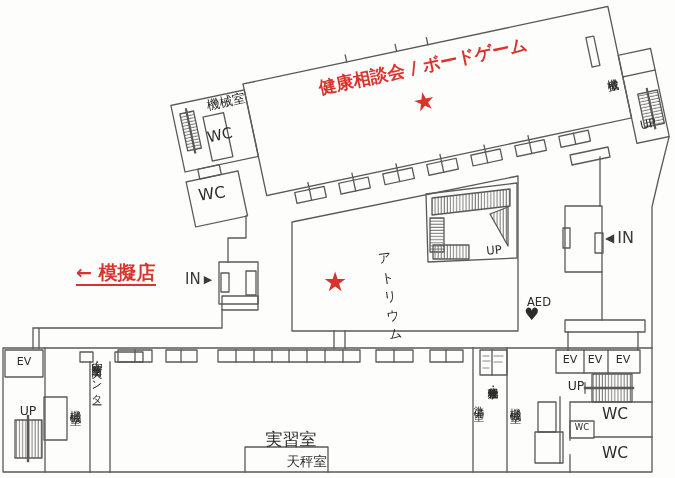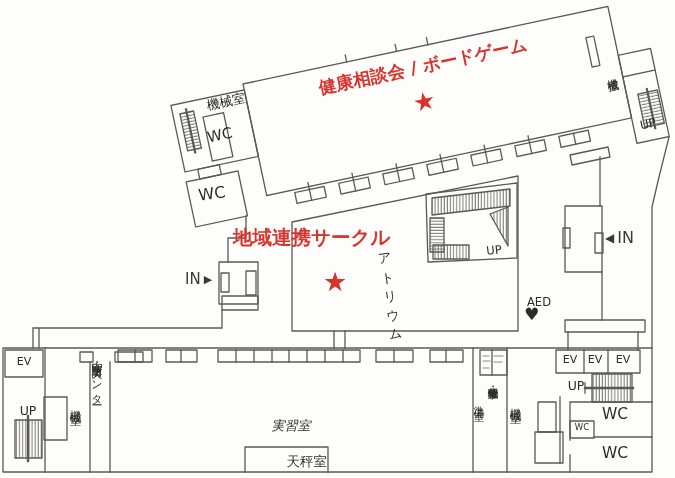--- a/index.html
+++ b/index.html
@@ -152,22 +152,22 @@
         <path d="M585,383 V393"></path>
 
         <path d="M570,402 H652 M570,402 V440 M570,455 V472 M594,437 H652"></path>
         <rect x="570" y="421" width="24" height="17"></rect>
       </g>
     </g>
   </svg>
 
   <div class="lbl red r12 c" style="left:298px;top:57px;width:250px;font-size:17.5px;">健康相談会 / ボードゲーム</div>
   <div class="lbl red r12" style="left:413px;top:89px;font-size:25px;">★</div>
-  <div class="lbl red" style="left:233px;top:228px;font-size:19.5px;">地域連携サークル</div>
   <div class="lbl red" style="left:323px;top:268px;font-size:27px;">★</div>
+  <div class="lbl red underline" style="left:76px;top:263px;font-size:19px;">← 模擬店</div>
 
   <div class="lbl gray row" style="left:185px;top:272px;">
     <span style="font-size:15px;">IN</span>
     <span style="font-size:11px;">▶</span>
   </div>
   <div class="lbl gray row" style="left:605px;top:230px;">
     <span style="font-size:12px;">◀</span>
     <span style="font-size:16px;">IN</span>
   </div>
 
@@ -180,21 +180,21 @@
   <div class="lbl v r12" style="left:604px;top:71px;font-size:11px;">機械室</div>
   <div class="lbl r12 c" style="left:634px;top:118px;width:28px;font-size:12px;">UP</div>
 
   <div class="lbl v r8" style="left:383px;top:244px;font-size:13px;letter-spacing:4px;">アトリウム</div>
   <div class="lbl r6 c" style="left:482px;top:244px;width:24px;font-size:11.5px;">UP</div>
 
   <div class="lbl c" style="left:8px;top:356px;width:32px;font-size:11px;">EV</div>
   <div class="lbl c" style="left:14px;top:404px;width:28px;font-size:12.5px;">UP</div>
   <div class="lbl v" style="left:69px;top:401px;font-size:11.5px;letter-spacing:2px;">機械室</div>
   <div class="lbl v" style="left:91px;top:353px;font-size:11px;letter-spacing:1px;">守衛室・防災センター</div>
-  <div class="lbl c" style="left:211px;top:419px;width:160px;font-size:13px;font-style:italic;">実習室</div>
+  <div class="lbl c" style="left:211px;top:431px;width:160px;font-size:17px;">実習室</div>
   <div class="lbl c" style="left:247px;top:454px;width:80px;font-size:13.5px;text-align:right;">天秤室</div>
   <div class="lbl v" style="left:488px;top:380px;font-size:10.5px;">物理化学・分析系</div>
   <div class="lbl v" style="left:474px;top:397px;font-size:10.5px;letter-spacing:3px;">準備室</div>
   <div class="lbl v" style="left:509px;top:399px;font-size:11.5px;letter-spacing:2px;">機械室</div>
   <div class="lbl c" style="left:556px;top:354px;width:28px;font-size:11px;">EV</div>
   <div class="lbl c" style="left:583px;top:354px;width:24px;font-size:11px;">EV</div>
   <div class="lbl c" style="left:607px;top:354px;width:32px;font-size:11px;">EV</div>
   <div class="lbl c" style="left:561px;top:379px;width:30px;font-size:12.5px;">UP</div>
   <div class="lbl c" style="left:594px;top:406px;width:42px;font-size:15.5px;">WC</div>
   <div class="lbl c" style="left:570px;top:423px;width:24px;font-size:8.5px;">WC</div>

